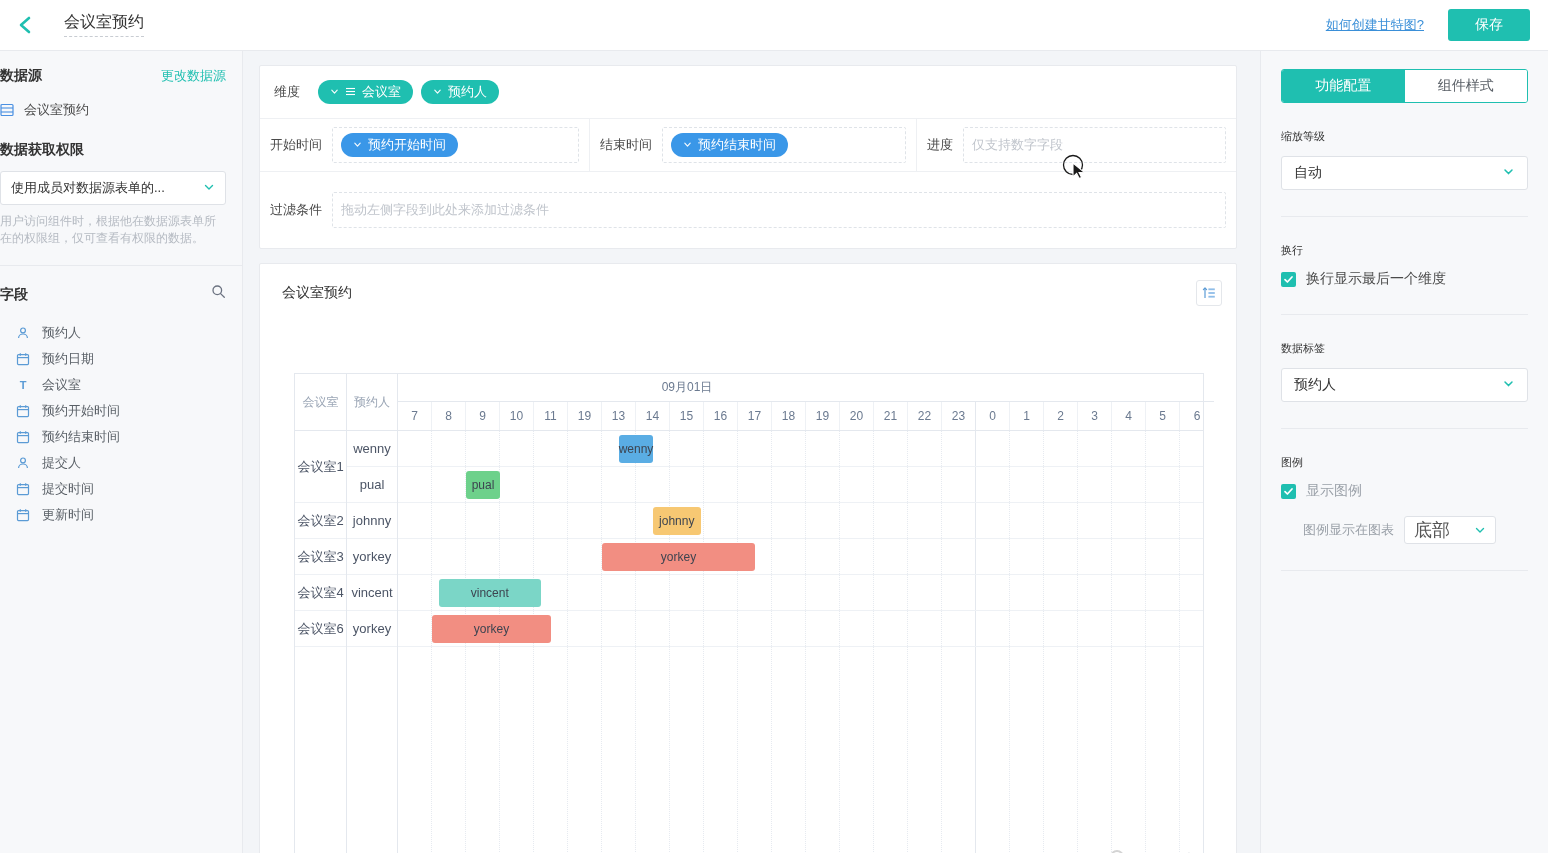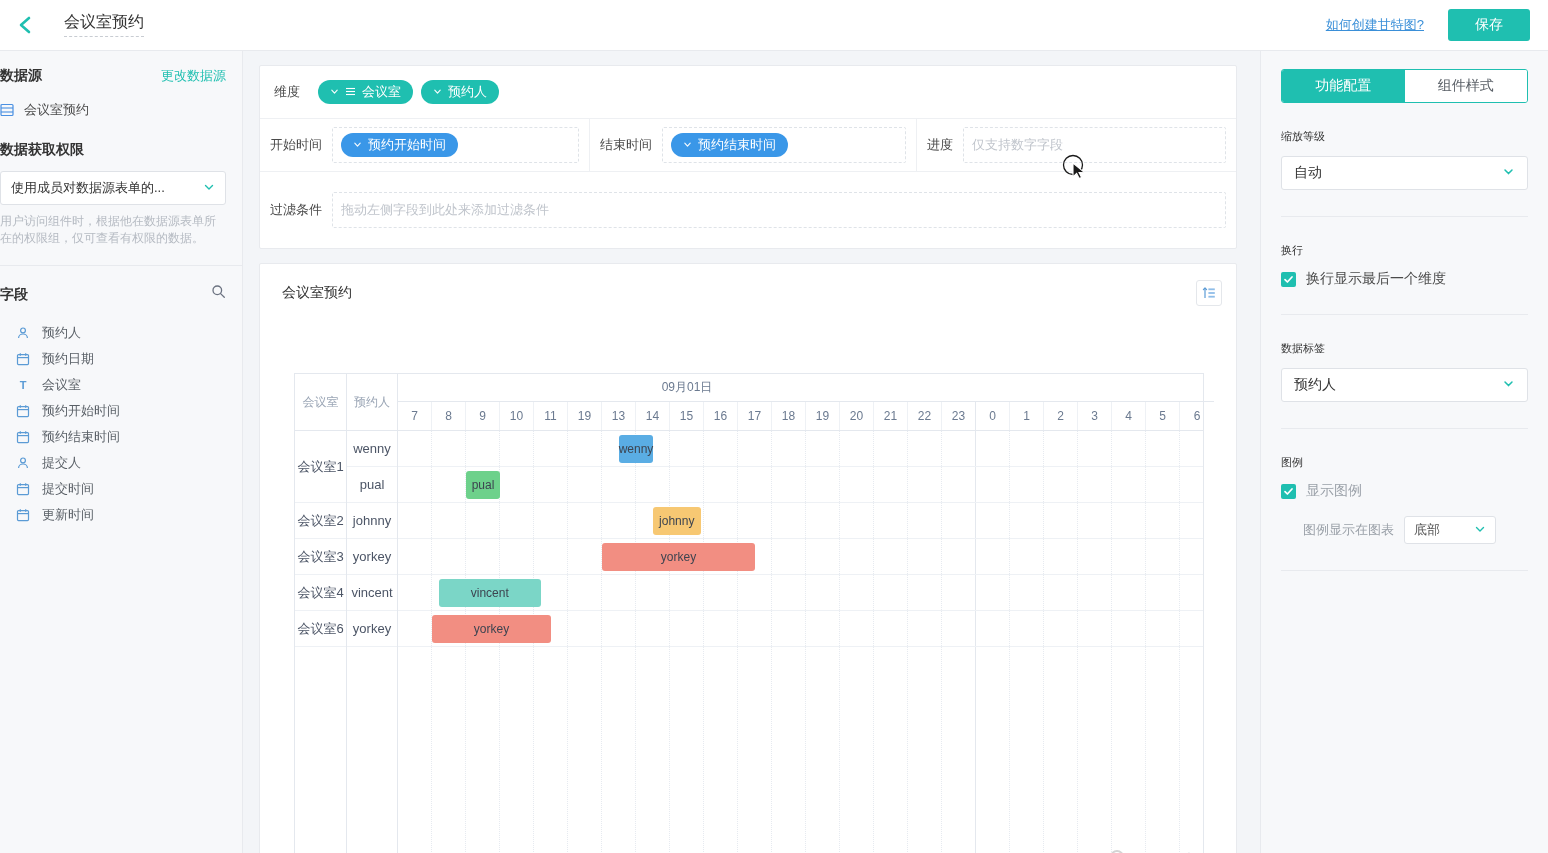--- a/index.html
+++ b/index.html
@@ -196,21 +196,21 @@
   .rdiv { height: 1px; background: #e8eaee; margin-top: 26px; }
   .chk-row { display: flex; align-items: center; gap: 10px; font-size: 14px; color: #4a4a4a; cursor: pointer; }
   .chkbox {
     width: 15px; height: 15px; border-radius: 2px; background: #1fbfb0; flex: none;
     display: flex; align-items: center; justify-content: center;
   }
   .sub-row { display: flex; align-items: center; gap: 10px; margin-top: 16px; padding-left: 22px; }
   .sub-lbl { font-size: 13px; color: #9aa0a8; }
   .small-sel {
     width: 92px; height: 28px; background: #fff; border: 1px solid #dfe2e7; border-radius: 3px;
-    display: flex; align-items: center; padding: 0 9px; font-size: 13px; color: #555; cursor: pointer;
+    display: flex; align-items: center; padding: 0 9px; font-size: 18px; color: #555; cursor: pointer;
   }
   .small-sel .caret { margin-left: auto; }
 
   .cursor-mark { position: absolute; left: 1060px; top: 152px; width: 30px; height: 30px; pointer-events: none; }
 </style>
 </head>
 <body>
 
 <div class="header">
   <div class="back-btn">

